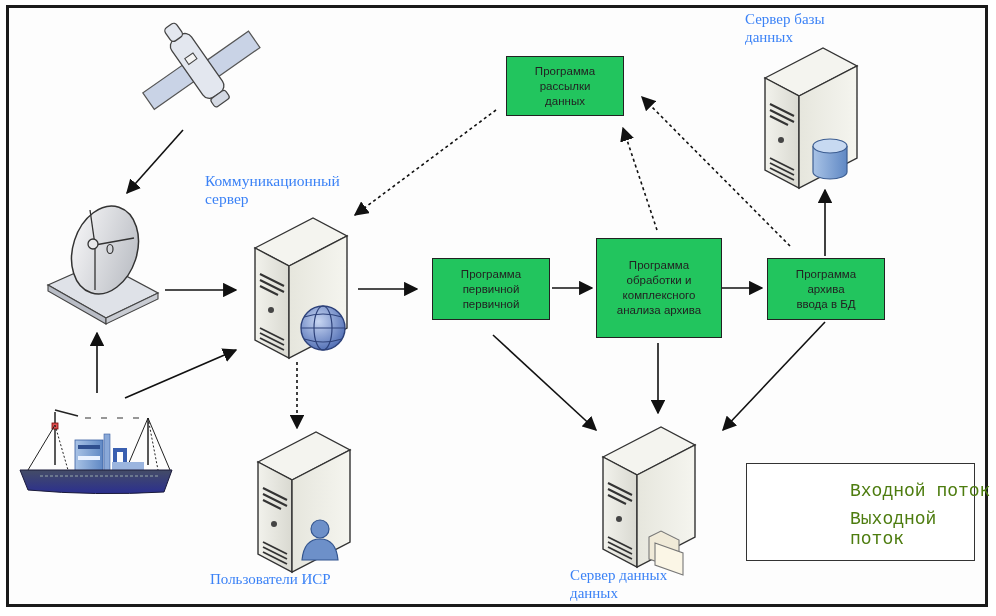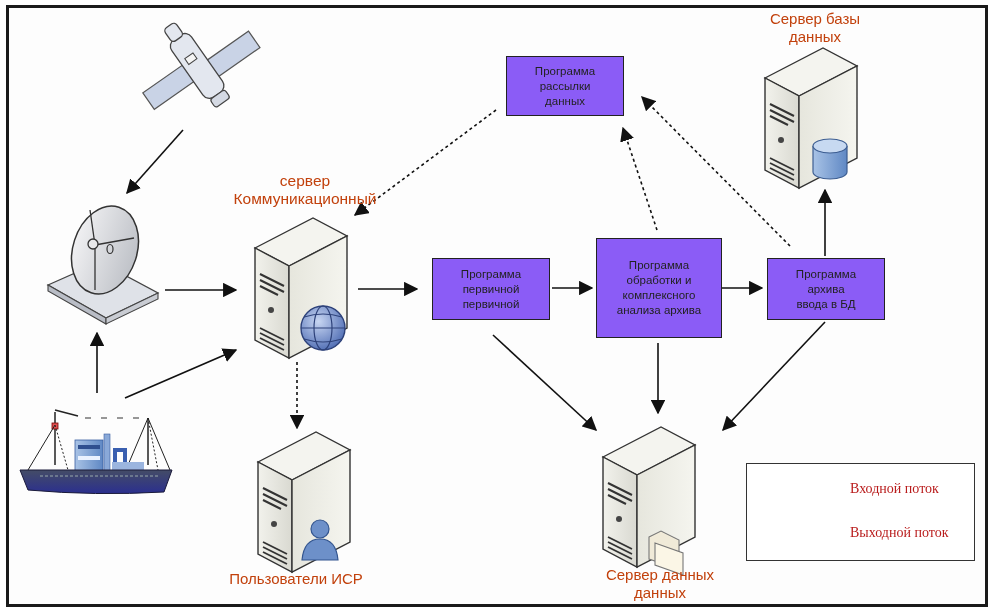--- a/index.html
+++ b/index.html
@@ -1,22 +1,22 @@
 <!DOCTYPE html>
 <html><head>
 <meta charset="utf-8">
 <style>
   html, body { margin: 0; padding: 0; background: #ffffff; }
   body { width: 996px; height: 616px; position: relative; overflow: hidden; font-family: "Liberation Sans", "DejaVu Sans", sans-serif; }
   #frame { position: absolute; left: 6px; top: 5px; width: 976px; height: 596px; border: 3px solid #1a1a1a; border-right-width: 3px; background: #fdfdfd; }
   svg#canvas { position: absolute; left: 0; top: 0; }
-  .lbl { position: absolute; text-align: center; color: #c2410c; font-size: 15px; line-height: 18px; font-family: Liberation Sans, sans-serif; }
-  .box { position: absolute; background: #8b5cf6; border: 1.5px solid #222; display: flex; align-items: center; justify-content: center; text-align: center; font-size: 11.5px; line-height: 15px; color: #222; font-family: "Liberation Sans", "DejaVu Sans", sans-serif; box-sizing: border-box; padding: 2px 4px; }
+  .lbl { position: absolute; text-align: left; color: #3b82f6; font-size: 15px; line-height: 18px; font-family: Liberation Serif, serif; }
+  .box { position: absolute; background: #22c55e; border: 1.5px solid #222; display: flex; align-items: center; justify-content: center; text-align: center; font-size: 11.5px; line-height: 15px; color: #222; font-family: "Liberation Sans", "DejaVu Sans", sans-serif; box-sizing: border-box; padding: 2px 4px; }
   .legend { position: absolute; left: 746px; top: 463px; width: 229px; height: 98px; border: 1.5px solid #333; background: #fff; box-sizing: border-box; }
-  .legend-text { position: absolute; font-family: Liberation Serif, serif; font-size: 14px; color: #b91c1c; }
+  .legend-text { position: absolute; font-family: Liberation Mono, monospace; font-size: 18px; color: #4d7c0f; }
 </style>
 </head>
 <body>
 
 <div id="frame"></div>
 
 <svg id="canvas" width="996" height="616" viewBox="0 0 996 616">
   <defs>
     <marker id="ah" viewBox="0 0 10 10" refX="9" refY="5" markerWidth="9" markerHeight="9" orient="auto-start-reverse">
       <path d="M0,0 L10,5 L0,10 z" fill="#111"></path>
@@ -162,25 +162,25 @@
     </g>
   </g>
 
   <g>
     <line x1="778" y1="489" x2="846" y2="489" stroke="#111" stroke-width="1.3" marker-end="url(#ah)"></line>
     <line x1="778" y1="527" x2="846" y2="527" stroke="#111" stroke-width="1.3" stroke-dasharray="3,3" marker-end="url(#ah)"></line>
   </g>
 </svg>
 
 <div class="lbl" style="left:205px; top:172px; width:200px; font-size:15.5px;">
+  <div>Коммуникационный</div>
   <div>сервер</div>
-  <div>Коммуникационный</div>
-</div>
-
-<div class="lbl" style="left:196px; top:570px; width:200px;">
+</div>
+
+<div class="lbl" style="left:210px; top:570px; width:200px;">
   <div>Пользователи ИСР</div>
 </div>
 
 <div class="lbl" style="left:745px; top:10px; width:140px;">
   <div>Сервер базы</div>
   <div>данных</div>
 </div>
 
 <div class="lbl" style="left:570px; top:566px; width:180px;">
   <div>Сервер данных</div>
@@ -215,13 +215,13 @@
 <div class="box" style="left:767px; top:258px; width:118px; height:62px;">
   <div>
     <div>Программа</div>
     <div>архива</div>
     <div>ввода в БД</div>
   </div>
 </div>
 
 <div class="legend"></div>
 <div class="legend-text" style="left:850px; top:481px;">Входной поток</div>
-<div class="legend-text" style="left:850px; top:525px;">Выходной поток</div>
+<div class="legend-text" style="left:850px; top:509px;">Выходной поток</div>
 
 </body></html>

